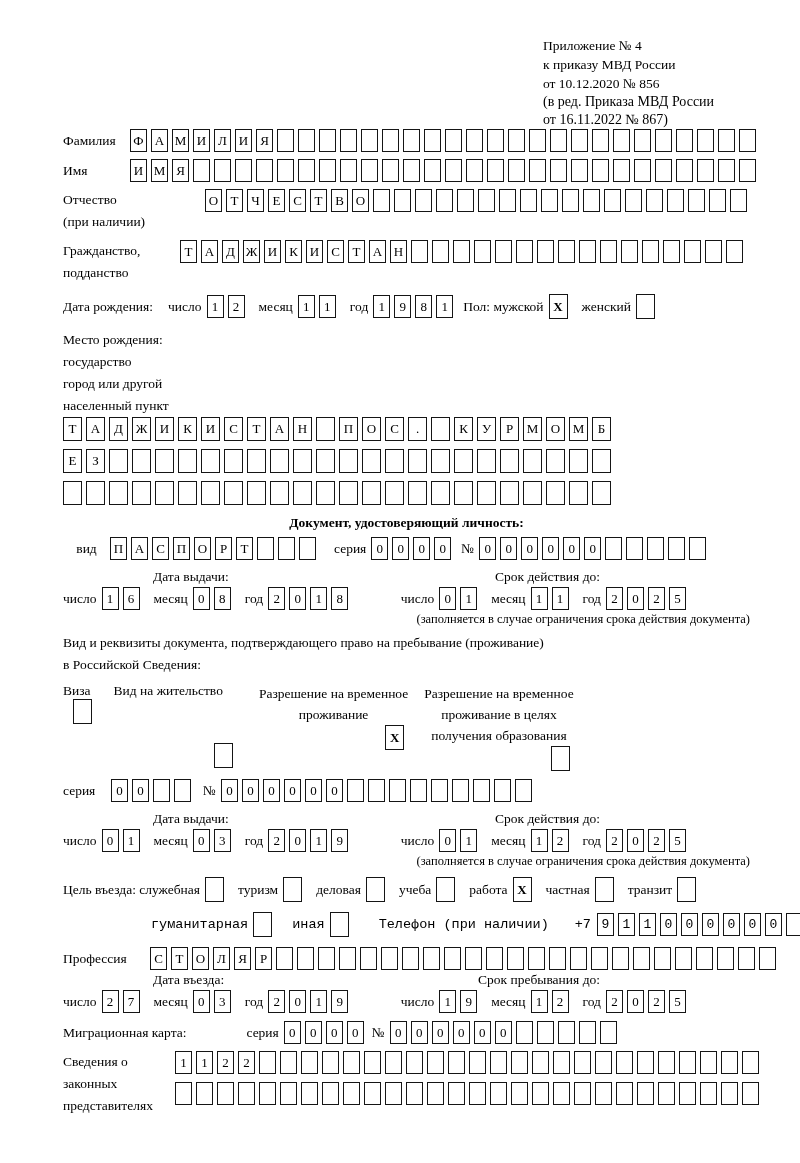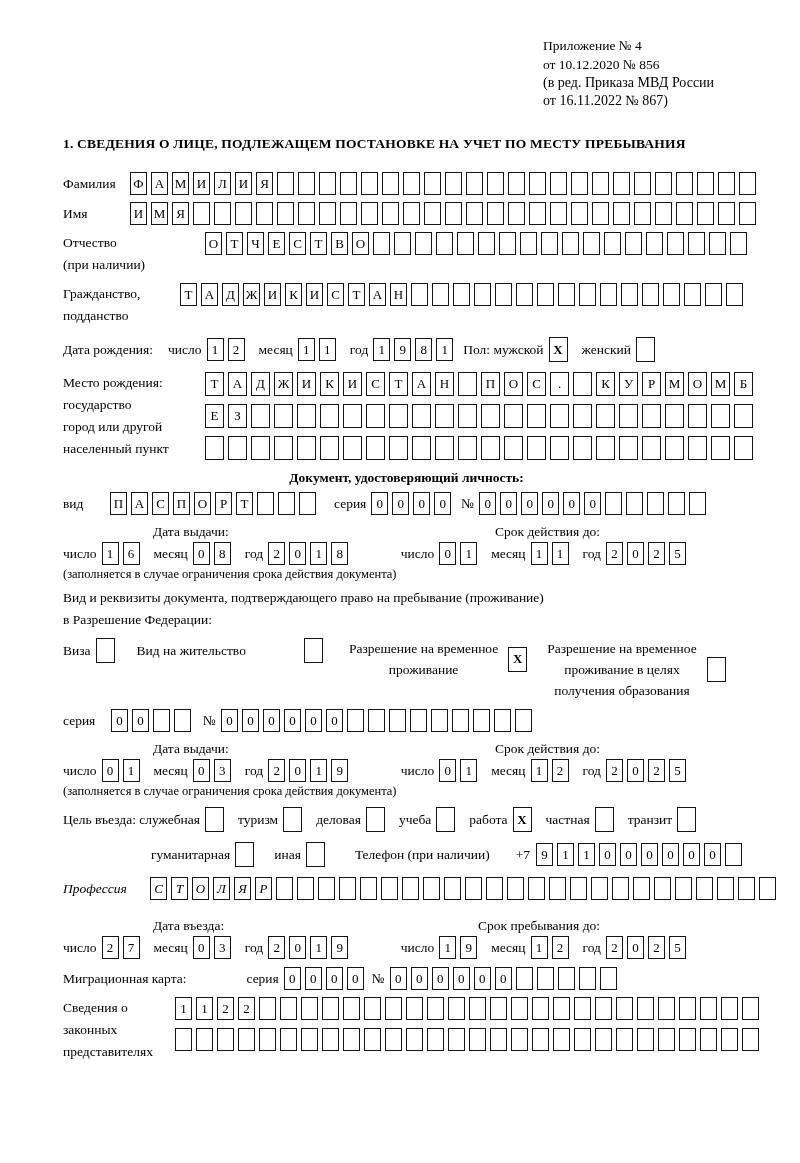--- a/index.html
+++ b/index.html
@@ -20,40 +20,40 @@
   .cell{display:inline-flex;flex:none;align-items:center;justify-content:center;box-sizing:border-box;
         width:17px;height:23px;border:1.6px solid #151515;margin-right:4px;font-size:13px;background:#fff;}
   .cell-wide{width:19px;height:24px;}
   .cell-cb{width:19px;height:25px;font-weight:bold;}
   .doc-heading{text-align:center;font-weight:bold;font-size:13.5px;margin:0 0 6px 0;}
   .heads{display:flex;justify-content:space-between;font-size:13.5px;padding:2px 150px 2px 90px;}
   .dates{display:flex;justify-content:space-between;align-items:center;padding-right:60px;margin-bottom:2px;}
   .dgroup{display:flex;align-items:center;}
   .dgroup .lbl{margin-right:5px;}
   .dgroup .mid{margin-left:10px;margin-right:5px;}
-  .note-r{text-align:left;font-size:12.5px;margin:0 0 8px 0;}
+  .note-r{text-align:right;font-size:12.5px;margin:0 0 8px 0;}
   .plain{font-size:13.5px;margin-bottom:6px;}
-  .cbitem{display:flex;align-items:center;}
+  .cbitem{display:flex;align-items:flex-end;flex-direction:column;}
   .cbitem .txt{text-align:center;font-size:13.5px;line-height:21px;}
   .mr5{margin-right:5px;} .ml10{margin-left:10px;}
 </style>
 </head>
 <body>
 
 <div class="page">
 
   <div class="hdr">
     <div>Приложение № 4</div>
+    <div>к приказу МВД России</div>
     <div>от 10.12.2020 № 856</div>
     <div class="sub">(в ред. Приказа МВД России</div>
     <div class="sub">от 16.11.2022 № 867)</div>
   </div>
 
 
-  <div class="sec-head">1. СВЕДЕНИЯ О ЛИЦЕ, ПОДЛЕЖАЩЕМ ПОСТАНОВКЕ НА УЧЕТ ПО МЕСТУ ПРЕБЫВАНИЯ</div>
 
   <div class="row">
     <span class="lbl" style="width:67px;">Фамилия</span>
     <span class="cells">
         <span class="cell">Ф</span>
         <span class="cell">А</span>
         <span class="cell">М</span>
         <span class="cell">И</span>
         <span class="cell">Л</span>
         <span class="cell">И</span>
@@ -213,21 +213,21 @@
     <span class="lbl mr5" style="margin-left:6px;">Пол: мужской</span>
     <span class="cells">
         <span class="cell cell-cb">X</span>
       </span>
     <span class="lbl mr5 ml10">женский</span>
     <span class="cells">
         <span class="cell cell-cb"></span>
       </span>
   </div>
 
-  <div class="row-top cellstack" style="margin-bottom:2px;">
+  <div class="row-top cellstack" style="margin-bottom:2px;flex-direction:column;">
     <div class="lbl-col" style="width:142px;">
       <div>Место рождения:</div>
       <div>государство</div>
       <div>город или другой</div>
       <div>населенный пункт</div>
     </div>
     <div>
       <div class="cells">
           <span class="cell cell-wide">Т</span>
           <span class="cell cell-wide">А</span>
@@ -304,21 +304,21 @@
           <span class="cell cell-wide"></span>
           <span class="cell cell-wide"></span>
           <span class="cell cell-wide"></span>
           <span class="cell cell-wide"></span>
         </div>
     </div>
   </div>
 
   <div class="doc-heading">Документ, удостоверяющий личность:</div>
   <div class="row">
-    <span class="lbl" style="width:47px;">вид</span>
+    <span class="lbl" style="width:47px;text-align:center;">вид</span>
     <span class="cells">
         <span class="cell">П</span>
         <span class="cell">А</span>
         <span class="cell">С</span>
         <span class="cell">П</span>
         <span class="cell">О</span>
         <span class="cell">Р</span>
         <span class="cell">Т</span>
         <span class="cell"></span>
         <span class="cell"></span>
@@ -386,21 +386,21 @@
           <span class="cell">2</span>
           <span class="cell">0</span>
           <span class="cell">2</span>
           <span class="cell">5</span>
         </span>
     </div>
   </div>
   <div class="note-r">(заполняется в случае ограничения срока действия документа)</div>
 
   <div class="plain">Вид и реквизиты документа, подтверждающего право на пребывание (проживание)</div>
-  <div class="plain" style="margin-bottom:10px;">в Разрешение Федерации:</div>
+  <div class="plain" style="margin-bottom:10px;">в Российской Сведения:</div>
 
   <div class="row-top" style="margin-bottom:8px;">
     <div class="cbitem">
       <span class="lbl mr5">Виза</span>
       <span class="cells">
           <span class="cell cell-cb"></span>
         </span>
     </div>
     <div class="cbitem" style="margin-left:18px;gap:44px;">
       <span class="lbl" style="margin-right:14px;">Вид на жительство</span>
@@ -526,21 +526,21 @@
     <span class="lbl mr5 ml10">частная</span>
     <span class="cells">
         <span class="cell cell-cb"></span>
       </span>
     <span class="lbl mr5 ml10">транзит</span>
     <span class="cells">
         <span class="cell cell-cb"></span>
       </span>
   </div>
 
-  <div class="row" style="margin-bottom:10px;">
+  <div class="row" style="margin-bottom:10px;font-family:Liberation Mono, monospace;">
     <span class="lbl mr5" style="margin-left:88px;">гуманитарная</span>
     <span class="cells">
         <span class="cell cell-cb"></span>
       </span>
     <span class="lbl mr5" style="margin-left:16px;">иная</span>
     <span class="cells">
         <span class="cell cell-cb"></span>
       </span>
     <span class="lbl" style="margin-left:26px;">Телефон (при наличии)</span>
     <span class="lbl" style="margin-left:26px;margin-right:6px;">+7</span>
@@ -551,21 +551,21 @@
         <span class="cell">0</span>
         <span class="cell">0</span>
         <span class="cell">0</span>
         <span class="cell">0</span>
         <span class="cell">0</span>
         <span class="cell">0</span>
         <span class="cell"></span>
       </span>
   </div>
 
-  <div class="row" style="margin-bottom:16px;font-style:italic;">
+  <div class="row" style="margin-bottom:0;">
     <span class="lbl" style="width:87px;">Профессия</span>
     <span class="cells">
         <span class="cell">С</span>
         <span class="cell">Т</span>
         <span class="cell">О</span>
         <span class="cell">Л</span>
         <span class="cell">Я</span>
         <span class="cell">Р</span>
         <span class="cell"></span>
         <span class="cell"></span>

